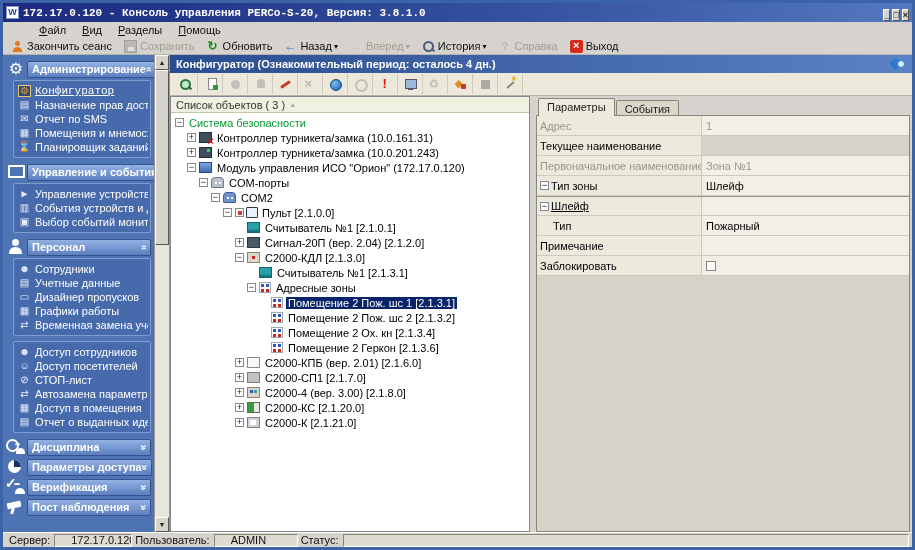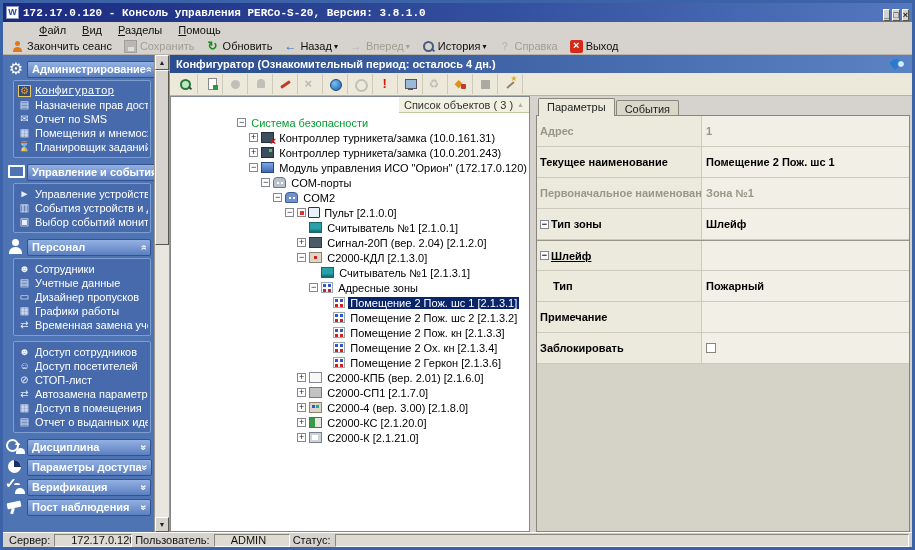--- a/index.html
+++ b/index.html
@@ -103,21 +103,21 @@
   .ci-recycle::before { content:"♻"; position:absolute; left:0; top:-1px; font-size:12px; color:#8a968c; }
   .ci-brush::before { content:"◆"; position:absolute; left:1px; top:-1px; font-size:11px; color:#e09020; }
   .ci-brush::after { content:""; position:absolute; left:7px; top:6px; width:5px; height:5px; background:#c23a2a; border-radius:1px; }
   .ci-dark-square::before { content:""; position:absolute; left:2px; top:2px; width:9px; height:9px; background:#6e6a60; }
   .ci-wand::before { content:""; position:absolute; left:2px; top:6px; width:9px; height:2px; background:#8a867a; transform:rotate(-40deg); }
   .ci-wand::after { content:"★"; position:absolute; right:-1px; top:-4px; font-size:8px; color:#e0b020; }
 
   .panels { flex:1; display:flex; min-height:0; background:#d6d3ce; }
 
   
-  .tree-panel { width:360px; flex:0 0 auto; background:#fff; border:1px solid #828790; display:flex; flex-direction:column;align-items:flex-end; }
+  .tree-panel { width:360px; flex:0 0 auto; background:#fff; border:1px solid #828790; display:flex; flex-direction:column; }
   .tree-header { height:16px; background:#f1f1e2; border-bottom:1px solid #c3c89e; font-size:11px; color:#333; display:flex; align-items:center; padding:0 5px; flex:0 0 auto; }
   .sort-arrow { font-size:7px; color:#b0b0a0; margin-left:4px; }
   .tree { flex:1; overflow:hidden; padding-top:2px; }
   .tnode { height:15px; display:flex; align-items:center; font-size:11px; color:#000; white-space:nowrap; }
   .texp { width:9px; height:9px; flex:0 0 auto; border:1px solid #848890; background:#fff; font-size:9px; line-height:7px; text-align:center; color:#222; margin-right:3px; }
   .texp.empty { border:none; background:transparent; }
   .tnode .tlabel { padding:0 2px; }
   .tnode.sel .tlabel { background:#0a246a; color:#fff; outline:1px dotted #f0c; outline:none; }
   .tnode.root .tlabel { color:#089a32; }
   .ti { width:13px; height:11px; position:relative; flex:0 0 auto; margin-right:3px; }
@@ -149,36 +149,36 @@
   .ti-k::after { content:""; position:absolute; left:2px; top:2px; width:6px; height:5px; background:#fff; }
 
   .splitter { width:6px; flex:0 0 auto; background:#d6d3ce; }
 
   
   .props-panel { flex:1; display:flex; flex-direction:column; min-width:0; padding:2px 2px 0 0; }
   .tabs { height:18px; display:flex; align-items:flex-end; padding-left:2px; flex:0 0 auto; }
   .tab { font-size:11px; padding:2px 8px 1px; border:1px solid #8a867a; border-bottom:none; background:#d9d6ca; color:#222; margin-right:1px; border-radius:2px 2px 0 0; height:16px; }
   .tab.active { background:#ece9dd; font-weight:normal; height:18px; position:relative; z-index:2; }
   .propgrid { border:1px solid #8a867a; background:#d5d2c8; flex:1; overflow:hidden; margin-top:-1px; }
-  .prow { display:flex; height:31px; border-bottom:1px solid #cdc9bd; font-size:11px;font-weight:bold; }
+  .prow { display:flex; height:20px; border-bottom:1px solid #cdc9bd; font-size:11px; }
   .prow.group-top { border-top:1px solid #9a968a; }
   .plabel { width:165px; flex:0 0 auto; background:#ece9dd; border-right:1px solid #cdc9bd; display:flex; align-items:center; padding-left:3px; color:#000; overflow:hidden; white-space:nowrap; }
   .plabel.disabled { color:#9a9688; }
   .plabel.indent { padding-left:16px; }
   .plabel.group .ptext { text-decoration:underline; }
   .pexp { width:9px; height:9px; border:1px solid #848890; background:#fff; font-size:9px; line-height:7px; text-align:center; margin-right:2px; flex:0 0 auto; }
   .pval { flex:1; background:#f2f0e6; display:flex; align-items:center; padding-left:4px; color:#000; overflow:hidden; white-space:nowrap; }
   .pval.disabled { color:#9a9688; }
   .pcheck { width:10px; height:10px; border:1px solid #8a867a; background:#fff; }
 
   
   .statusbar { height:15px; background:#d6d3ce; border-top:1px solid #fff; display:flex; align-items:center; font-size:11px; padding:0 3px; flex:0 0 auto; }
   .sb-lab { margin:0 4px 0 3px; color:#111; white-space:nowrap; }
   .sb-field { height:13px; background:#dedbd2; border:1px solid; border-color:#8a867a #fff #fff #8a867a; padding:0 16px; line-height:11px; color:#111; overflow:hidden; white-space:nowrap; }
-  .f-server { width:78px; } .f-user { width:76px; } .f-status { flex:1; }
+  .f-server { width:78px; } .f-user { width:84px; } .f-status { flex:1; }
 </style>
 </head>
 <body>
 
 <div class="window">
 
   <div class="titlebar">
     <span class="app-icon">W</span>
     <span class="title-text">172.17.0.120 - Консоль управления PERCo-S-20, Версия: 3.8.1.0</span>
     <span id="winBtns"><span class="win-btn">_</span><span class="win-btn">□</span><span class="win-btn">×</span></span>
@@ -512,26 +512,20 @@
               <div class="tnode">
                 <span style="width: 88px; flex: 0 0 auto;"></span>
                 <span class="texp empty"></span>
                 <span class="ti ti-zone"></span>
                 <span class="tlabel">Помещение 2 Пож. шс 2 [2.1.3.2]</span>
               </div>
               <div class="tnode">
                 <span style="width: 88px; flex: 0 0 auto;"></span>
                 <span class="texp empty"></span>
                 <span class="ti ti-zone"></span>
-                <span class="tlabel">Помещение 2 Пож. кн [2.1.3.3]</span>
-              </div>
-              <div class="tnode">
-                <span style="width: 88px; flex: 0 0 auto;"></span>
-                <span class="texp empty"></span>
-                <span class="ti ti-zone"></span>
                 <span class="tlabel">Помещение 2 Ох. кн [2.1.3.4]</span>
               </div>
               <div class="tnode">
                 <span style="width: 88px; flex: 0 0 auto;"></span>
                 <span class="texp empty"></span>
                 <span class="ti ti-zone"></span>
                 <span class="tlabel">Помещение 2 Геркон [2.1.3.6]</span>
               </div>
               <div class="tnode">
                 <span style="width: 64px; flex: 0 0 auto;"></span>
@@ -577,21 +571,20 @@
               <div class="prow">
                 <div class="plabel disabled">
                   <span class="ptext">Адрес</span>
                 </div>
                 <div class="pval disabled">1</div>
               </div>
               <div class="prow">
                 <div class="plabel">
                   <span class="ptext">Текущее наименование</span>
                 </div>
-                <div class="pval">Помещение 2 Пож. шс 1</div>
               </div>
               <div class="prow">
                 <div class="plabel disabled">
                   <span class="ptext">Первоначальное наименование</span>
                 </div>
                 <div class="pval disabled">Зона №1</div>
               </div>
               <div class="prow">
                 <div class="plabel">
                   <span class="pexp">−</span>

